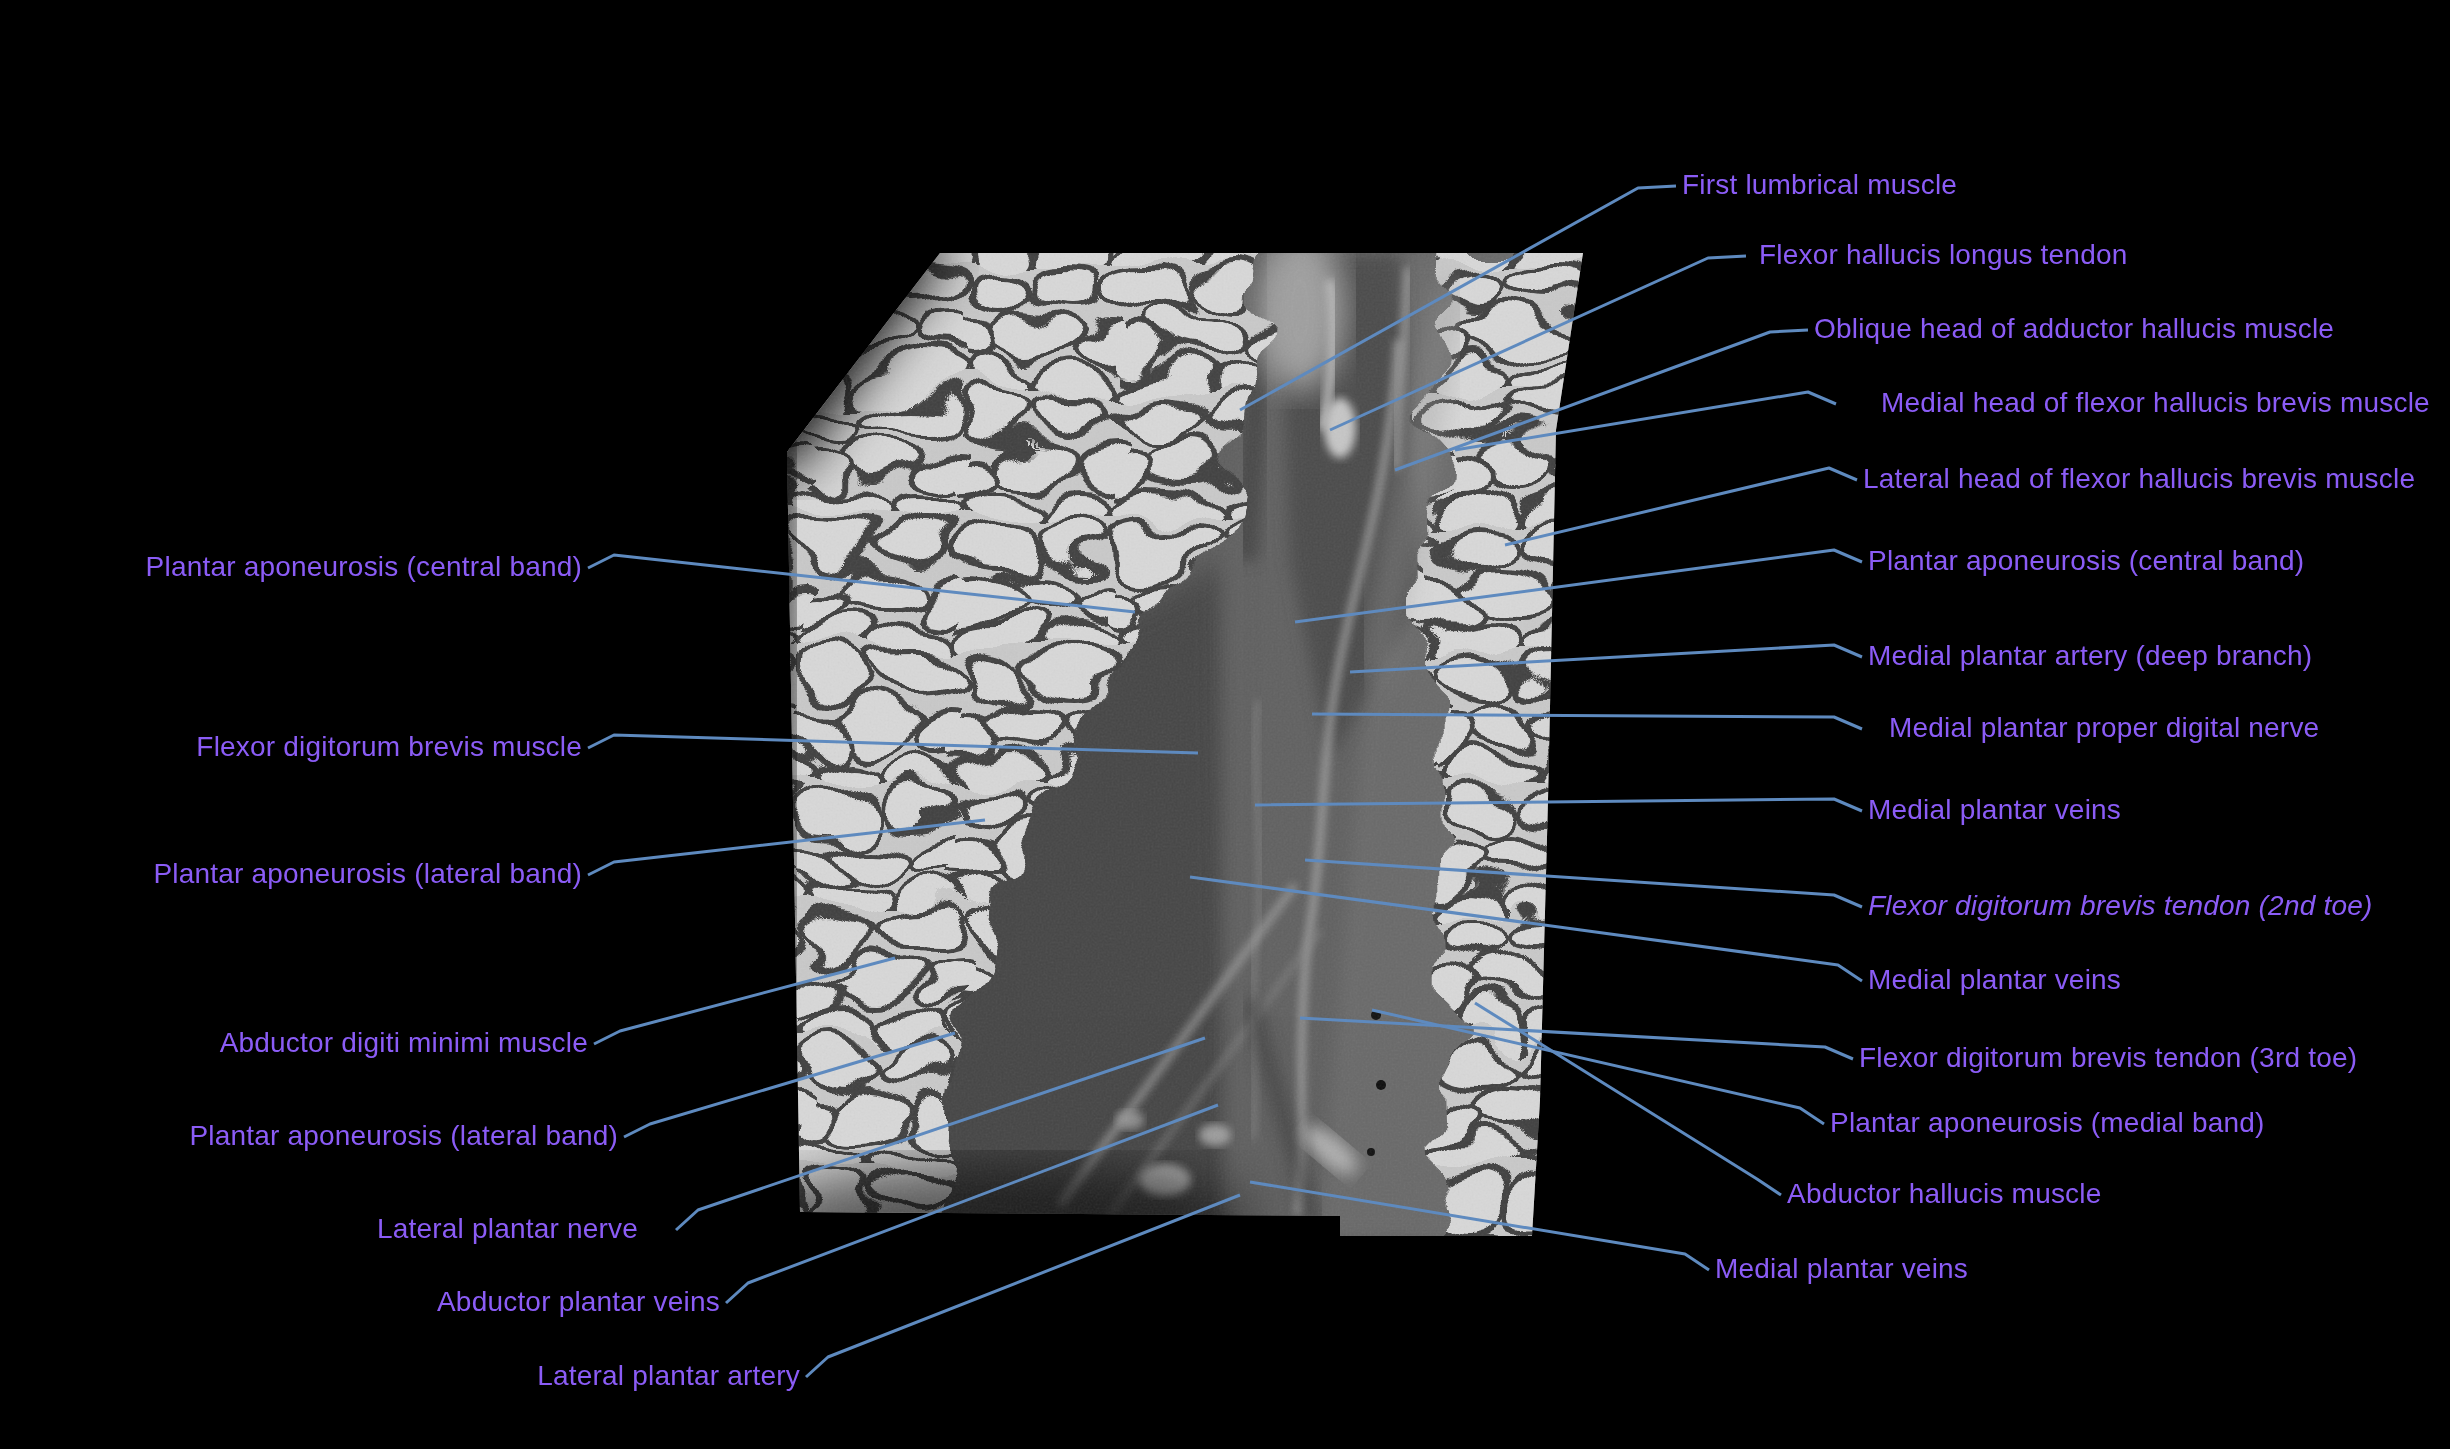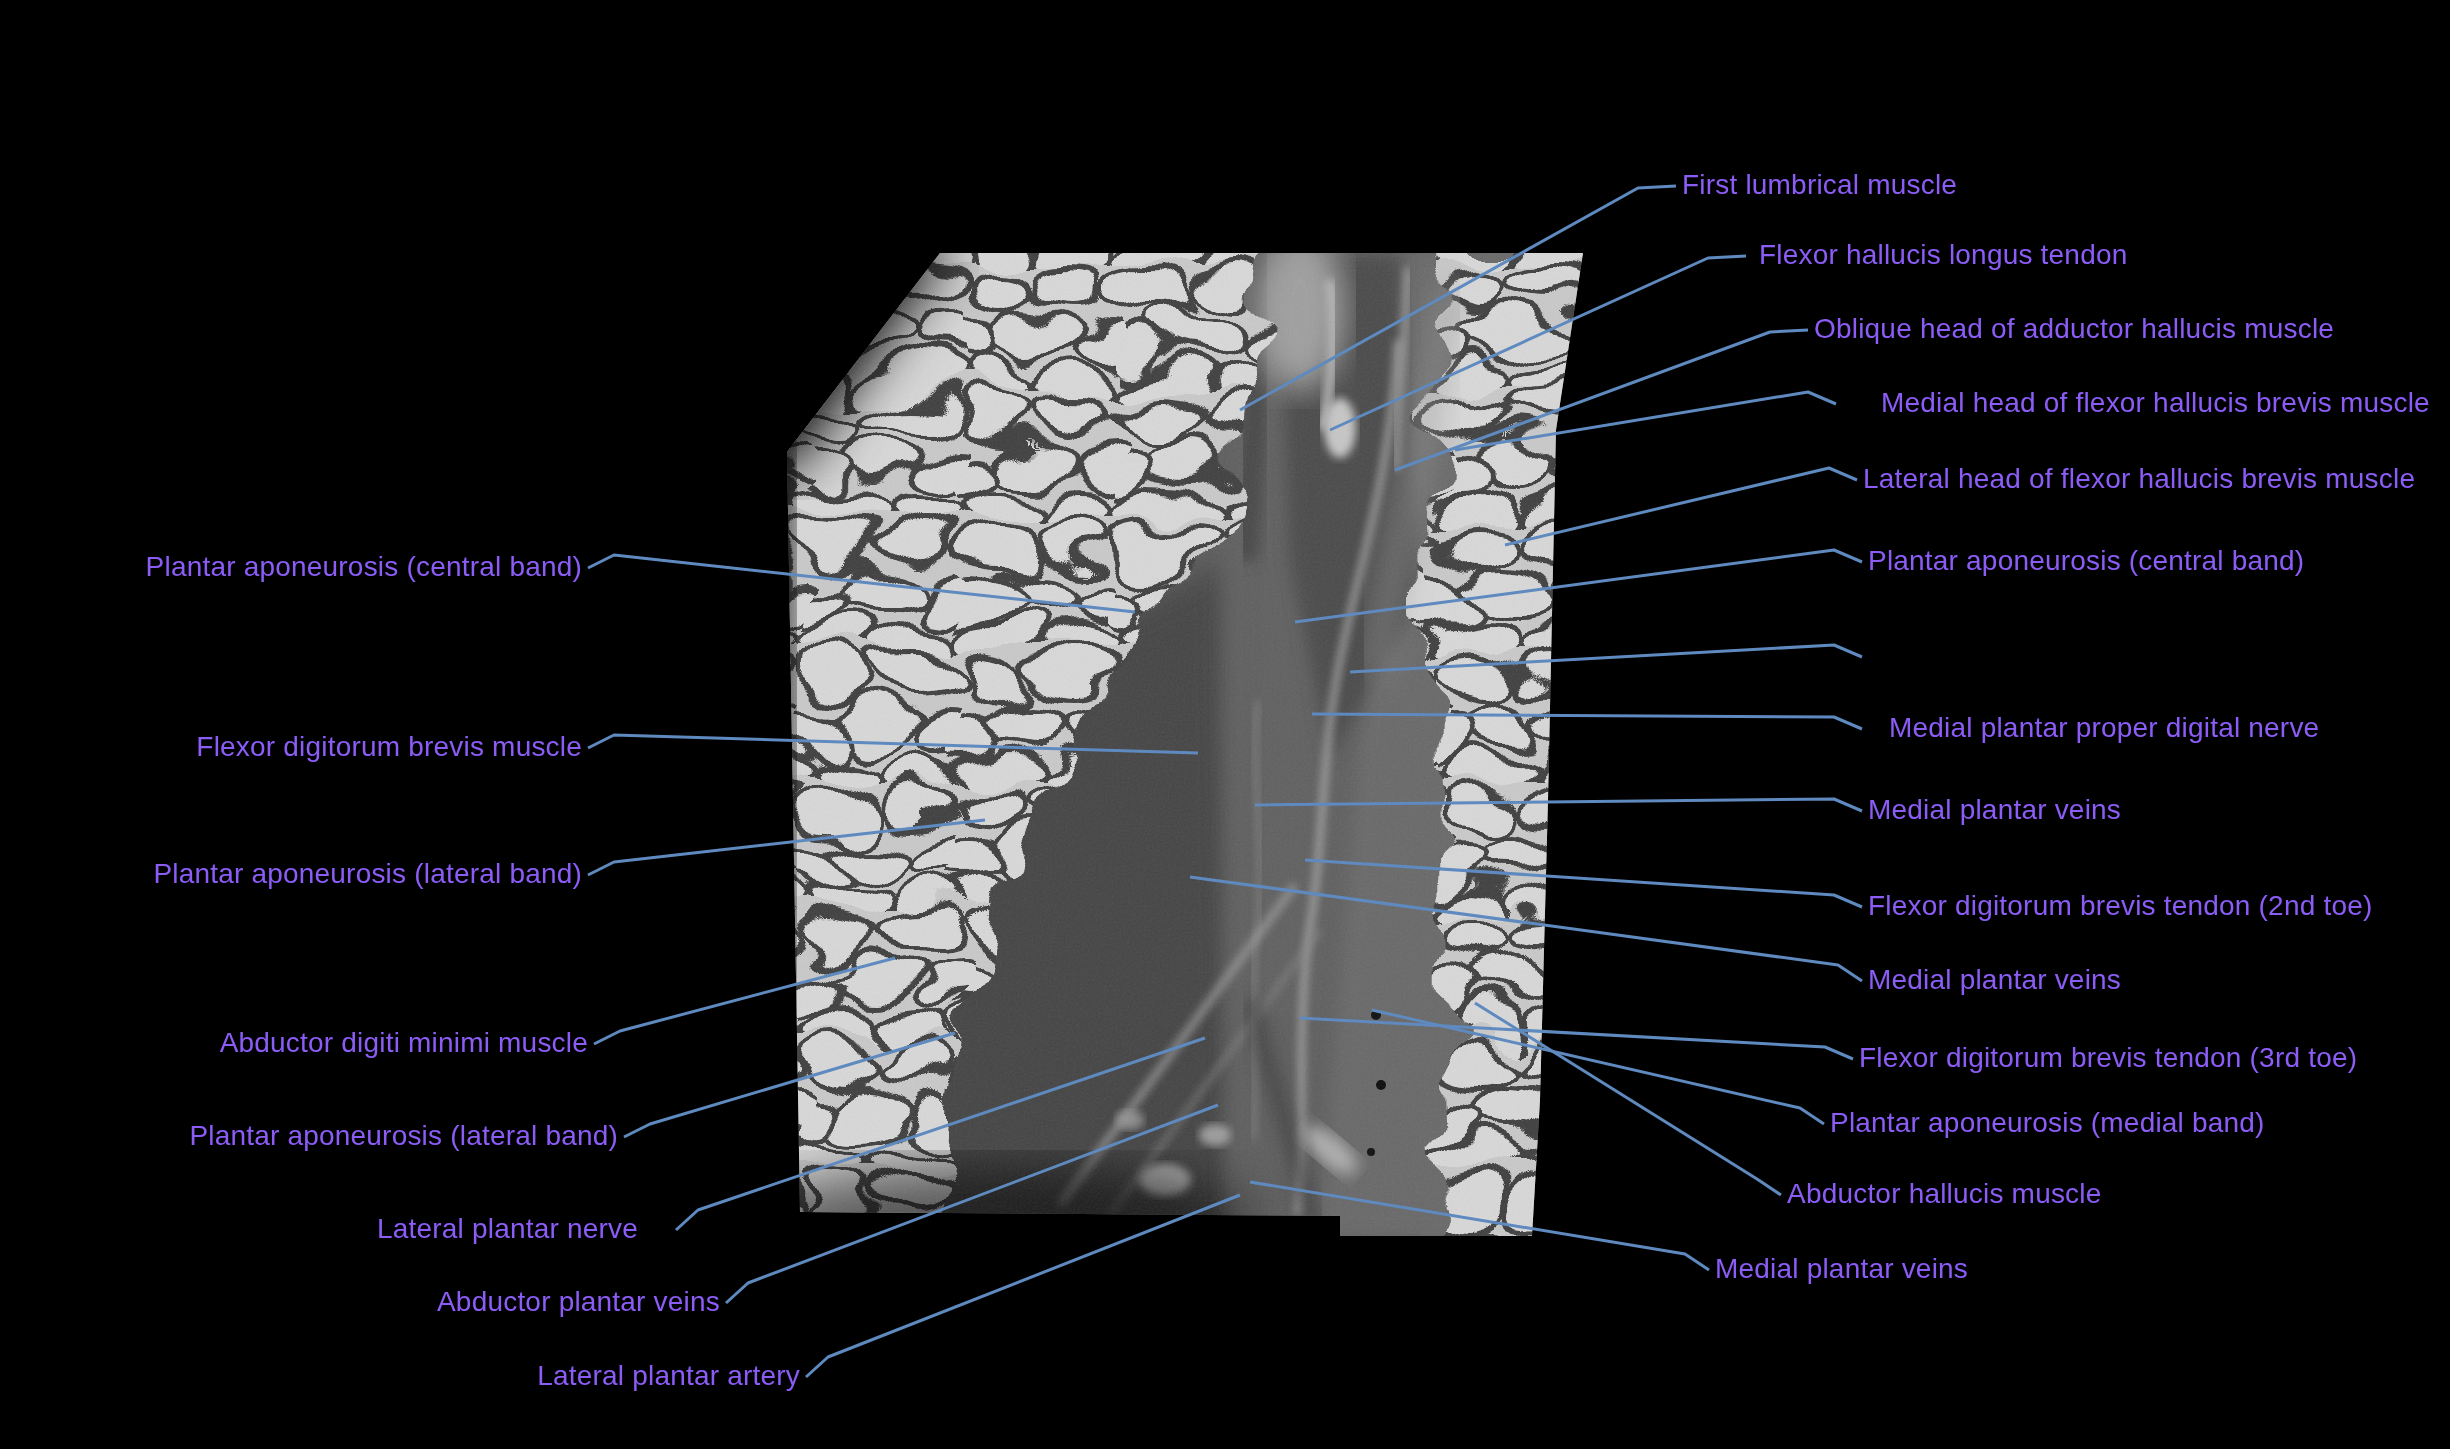--- a/index.html
+++ b/index.html
@@ -144,22 +144,23 @@
       <div class="label left" style="right: 1832px; top: 1137px;">Plantar aponeurosis (lateral band)</div>
       <div class="label left" style="right: 1812px; top: 1230px;">Lateral plantar nerve</div>
       <div class="label left" style="right: 1730px; top: 1303px;">Abductor plantar veins</div>
       <div class="label left" style="right: 1650px; top: 1377px;">Lateral plantar artery</div>
       <div class="label right" style="left: 1682px; top: 186px;">First lumbrical muscle</div>
       <div class="label right" style="left: 1752px; top: 256px; margin-left: 7px;">Flexor hallucis longus tendon</div>
       <div class="label right" style="left: 1814px; top: 330px;">Oblique head of adductor hallucis muscle</div>
       <div class="label right" style="left: 1842px; top: 404px; margin-left: 39px;">Medial head of flexor hallucis brevis muscle</div>
       <div class="label right" style="left: 1863px; top: 480px;">Lateral head of flexor hallucis brevis muscle</div>
       <div class="label right" style="left: 1868px; top: 562px;">Plantar aponeurosis (central band)</div>
+      <div class="label right" style="left: 1868px; top: 657px;">Medial plantar artery (deep branch)</div>
       <div class="label right" style="left: 1868px; top: 729px; margin-left: 21px;">Medial plantar proper digital nerve</div>
       <div class="label right" style="left: 1868px; top: 811px;">Medial plantar veins</div>
-      <div class="label right" style="left: 1868px; top: 907px;">Flexor digitorum brevis tendon (2nd toe)</div>
+      <div class="label right" style="left: 1868px; top: 907px; font-style: italic;">Flexor digitorum brevis tendon (2nd toe)</div>
       <div class="label right" style="left: 1868px; top: 981px;">Medial plantar veins</div>
       <div class="label right" style="left: 1859px; top: 1059px;">Flexor digitorum brevis tendon (3rd toe)</div>
       <div class="label right" style="left: 1830px; top: 1124px;">Plantar aponeurosis (medial band)</div>
       <div class="label right" style="left: 1787px; top: 1195px;">Abductor hallucis muscle</div>
       <div class="label right" style="left: 1715px; top: 1270px;">Medial plantar veins</div>
     </div>
 </div>
 
 </body></html>

